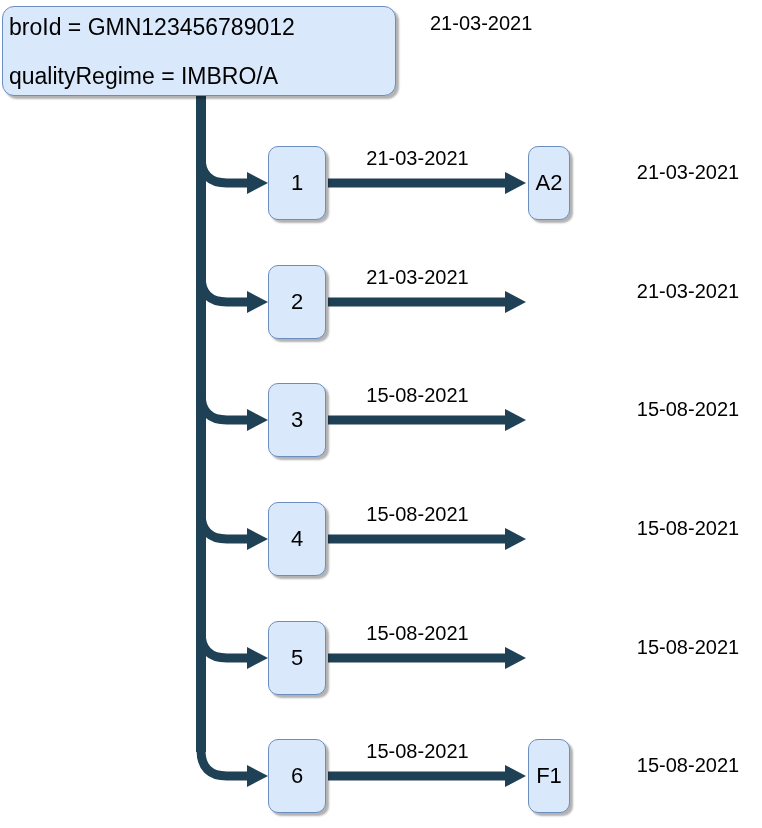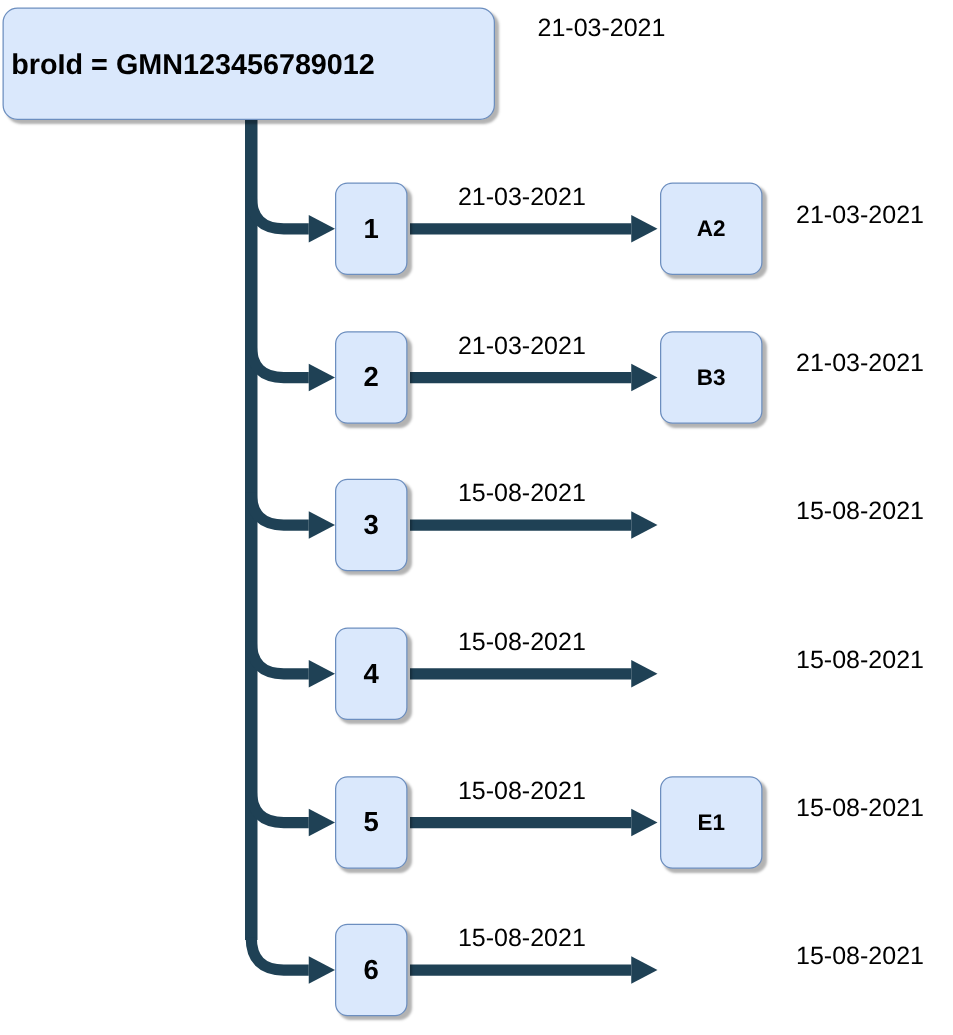--- a/index.html
+++ b/index.html
@@ -10,32 +10,32 @@
   #connectors{position:absolute;left:0;top:0;width:762px;height:828px;}
   .stroke{stroke:var(--line,#1f4155);fill:none;}
   .head{fill:var(--line,#1f4155);stroke:none;}
   .node{
     position:absolute;box-sizing:border-box;
     background:var(--box-fill,#dae8fc);
     border:1.5px solid var(--box-border,#6c8ebf);
     border-radius:10px;
     box-shadow:3px 3px 2px rgba(0,0,0,0.3);
     display:flex;align-items:center;justify-content:center;
-    font-weight:bold;
+    font-weight:normal;
     gap:19px;
   }
   .header-box{
     left:2px;top:6px;width:394px;height:90px;font-size:23px;line-height:30px;
     flex-direction:column;align-items:flex-start;justify-content:center;
     padding-left:6px;border-radius:12px;
   }
   .header-date{position:absolute;left:430px;top:12px;font-size:20px;}
   .row{position:absolute;left:0;width:762px;height:74px;}
   .num-box{left:268px;top:0;width:58px;height:74px;font-size:22px;}
-  .letter-box{left:528px;top:0;width:82px;height:74px;font-size:18px;}
+  .letter-box{left:528px;top:0;width:42px;height:74px;font-size:22px;}
   .edge-date{position:absolute;left:330px;top:1px;width:175px;text-align:center;font-size:20px;}
   .right-date{position:absolute;left:618px;top:15px;width:140px;text-align:center;font-size:20px;}
 </style>
 </head>
 <body>
 
 <div id="canvas">
 
   <svg id="connectors" viewBox="0 0 762 828" xmlns="http://www.w3.org/2000/svg">
     <path class="stroke" d="M201 96 V752" stroke-width="10"></path>
@@ -73,42 +73,40 @@
     <g>
       <path class="stroke" d="M201 750 Q201 776 227 776 H247" stroke-width="9"></path>
       <polygon class="head" points="247,765 268,776 247,787"></polygon>
       <path class="stroke" d="M328 776 H505" stroke-width="9"></path>
       <polygon class="head" points="505,765 526,776 505,787"></polygon>
     </g>
   </svg>
 
   <div class="node header-box">
     <div>broId = GMN123456789012</div>
+    <div>qualityRegime = IMBRO/A</div>
   </div>
   <div class="header-date">21-03-2021</div>
 
   <div class="row" style="top:146px">
     <div class="node num-box">
         <span>1</span>
       </div>
     <div class="edge-date">21-03-2021</div>
     <div class="node letter-box">
         <span>A2</span>
       </div>
     <div class="right-date">21-03-2021</div>
   </div>
 
   <div class="row" style="top:265px">
     <div class="node num-box">
         <span>2</span>
       </div>
     <div class="edge-date">21-03-2021</div>
-    <div class="node letter-box">
-        <span>B3</span>
-      </div>
     <div class="right-date">21-03-2021</div>
   </div>
 
   <div class="row" style="top:383px">
     <div class="node num-box">
         <span>3</span>
       </div>
     <div class="edge-date">15-08-2021</div>
     <div class="right-date">15-08-2021</div>
   </div>
@@ -119,27 +117,27 @@
       </div>
     <div class="edge-date">15-08-2021</div>
     <div class="right-date">15-08-2021</div>
   </div>
 
   <div class="row" style="top:621px">
     <div class="node num-box">
         <span>5</span>
       </div>
     <div class="edge-date">15-08-2021</div>
-    <div class="node letter-box">
-        <span>E1</span>
-      </div>
     <div class="right-date">15-08-2021</div>
   </div>
 
   <div class="row" style="top:739px">
     <div class="node num-box">
         <span>6</span>
       </div>
     <div class="edge-date">15-08-2021</div>
+    <div class="node letter-box">
+        <span>F1</span>
+      </div>
     <div class="right-date">15-08-2021</div>
   </div>
 
 </div>
 
 </body></html>

